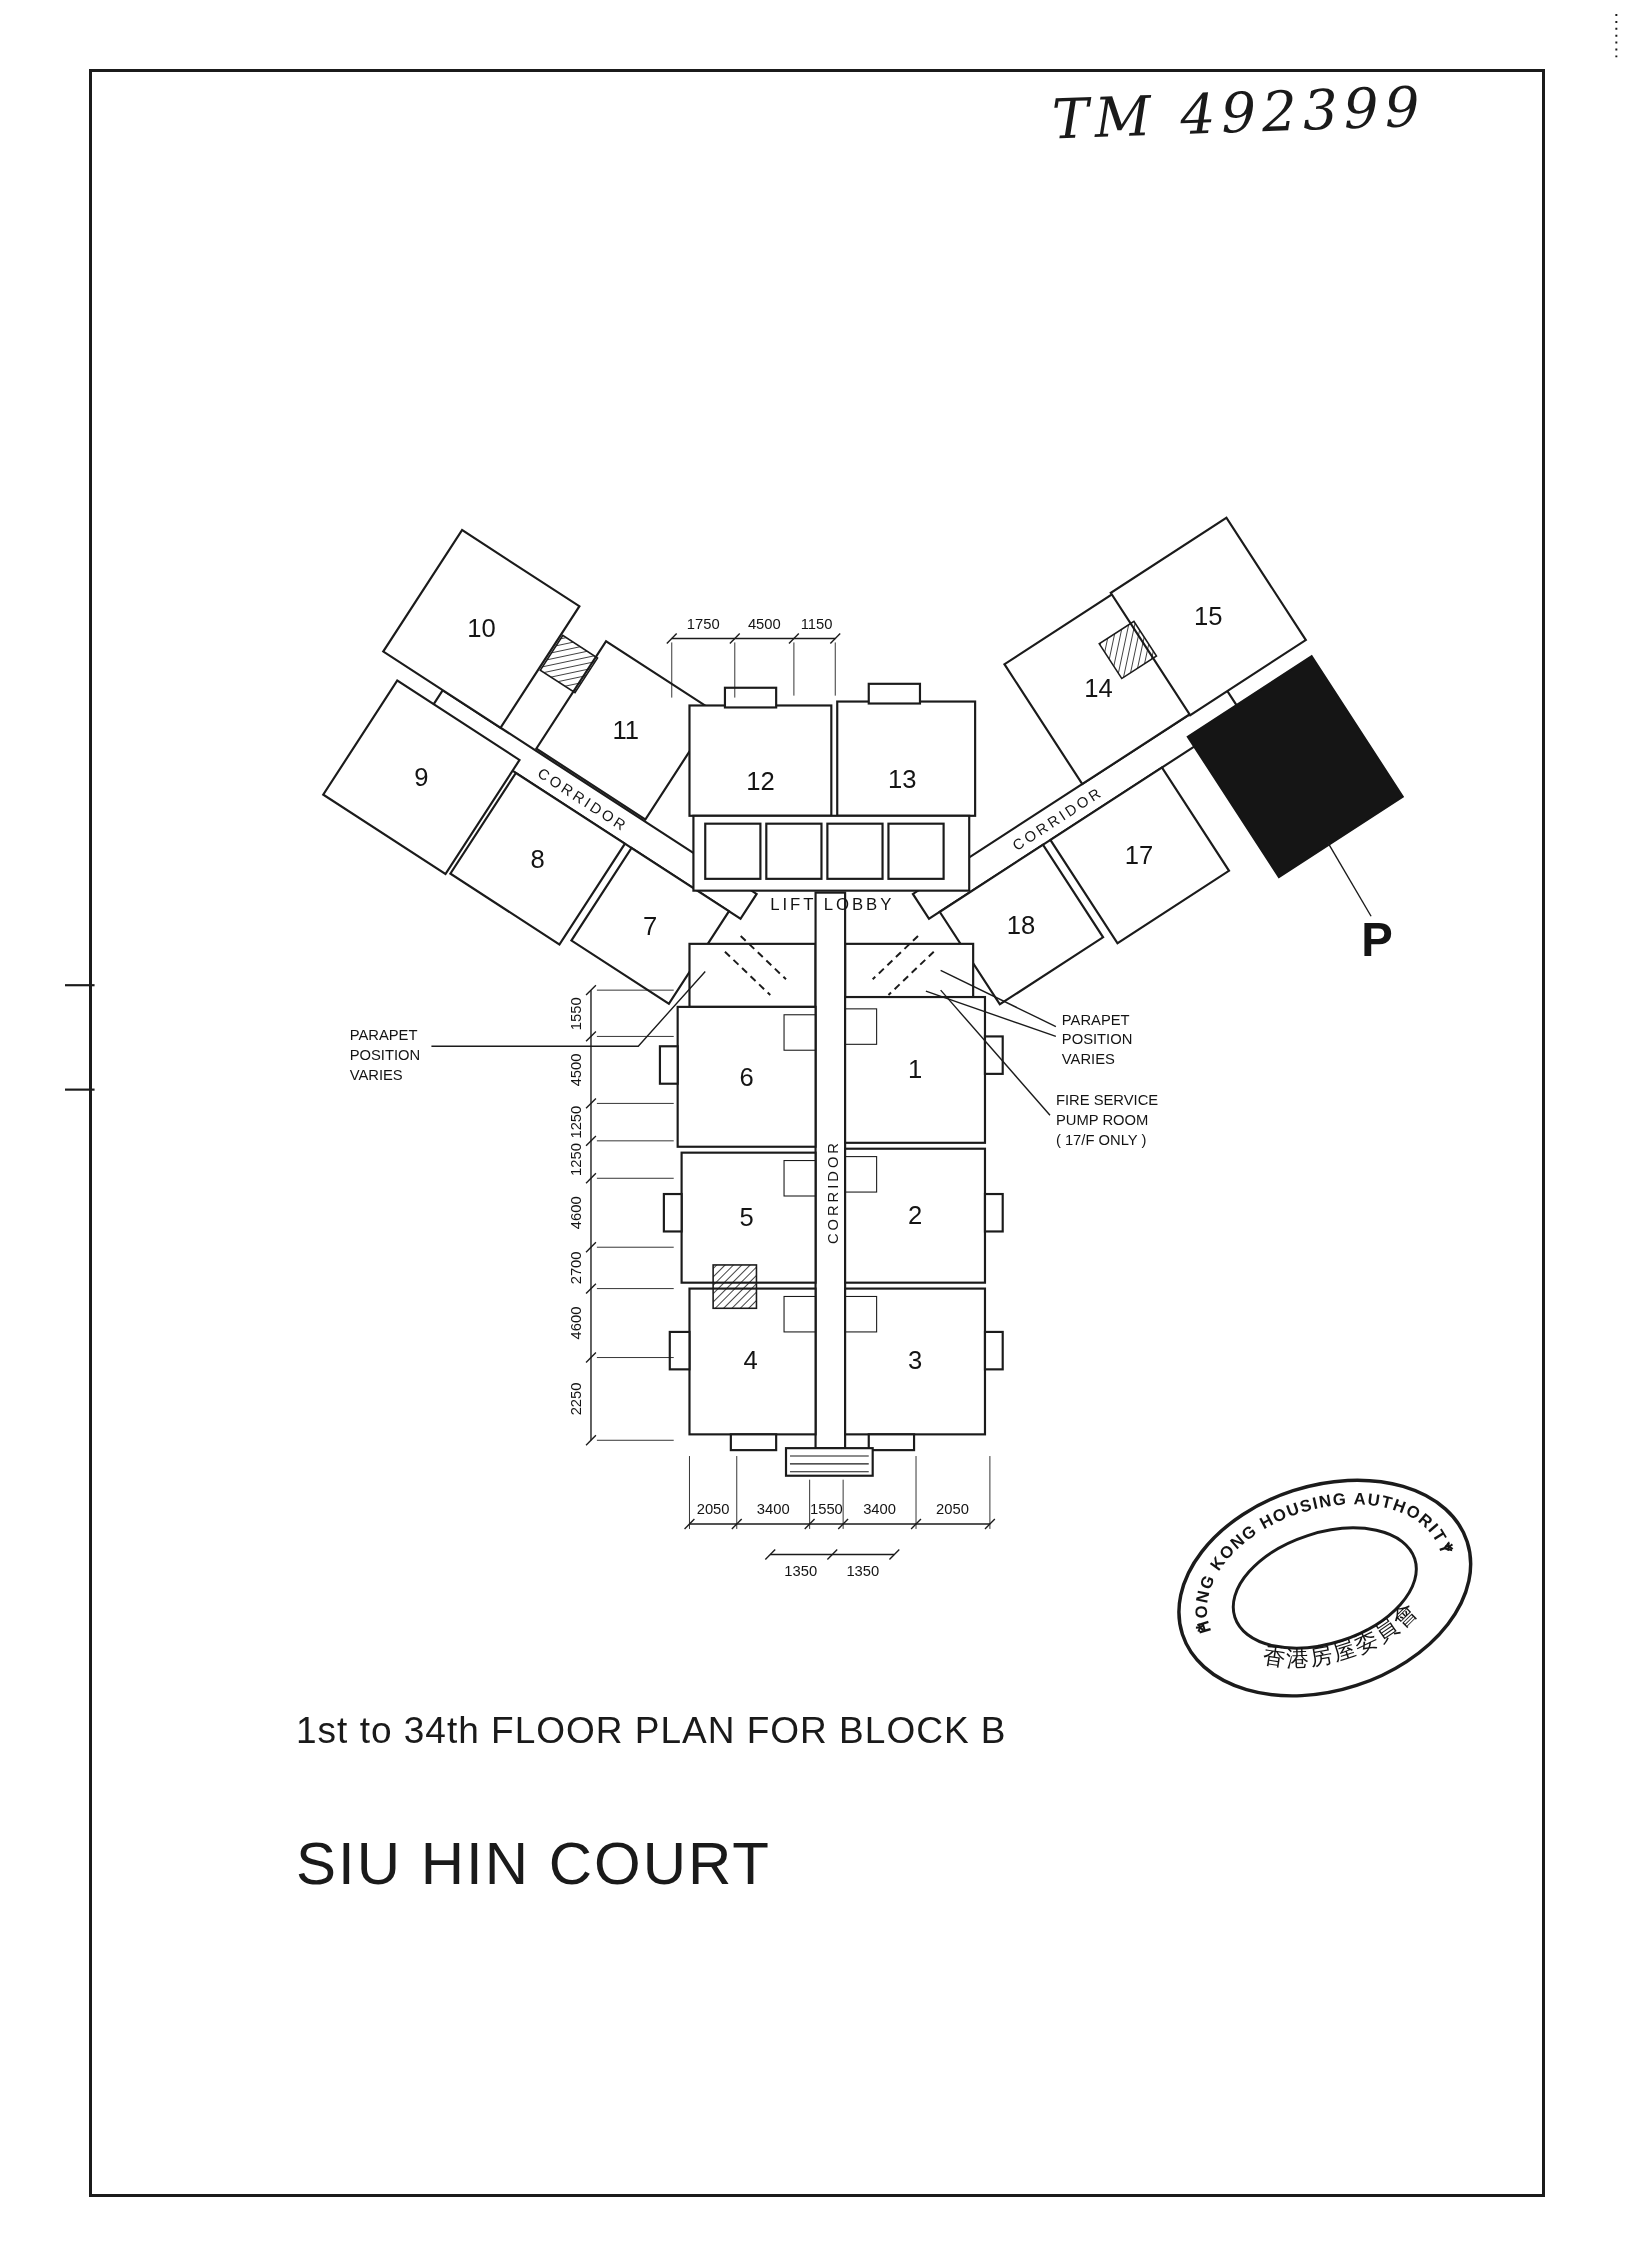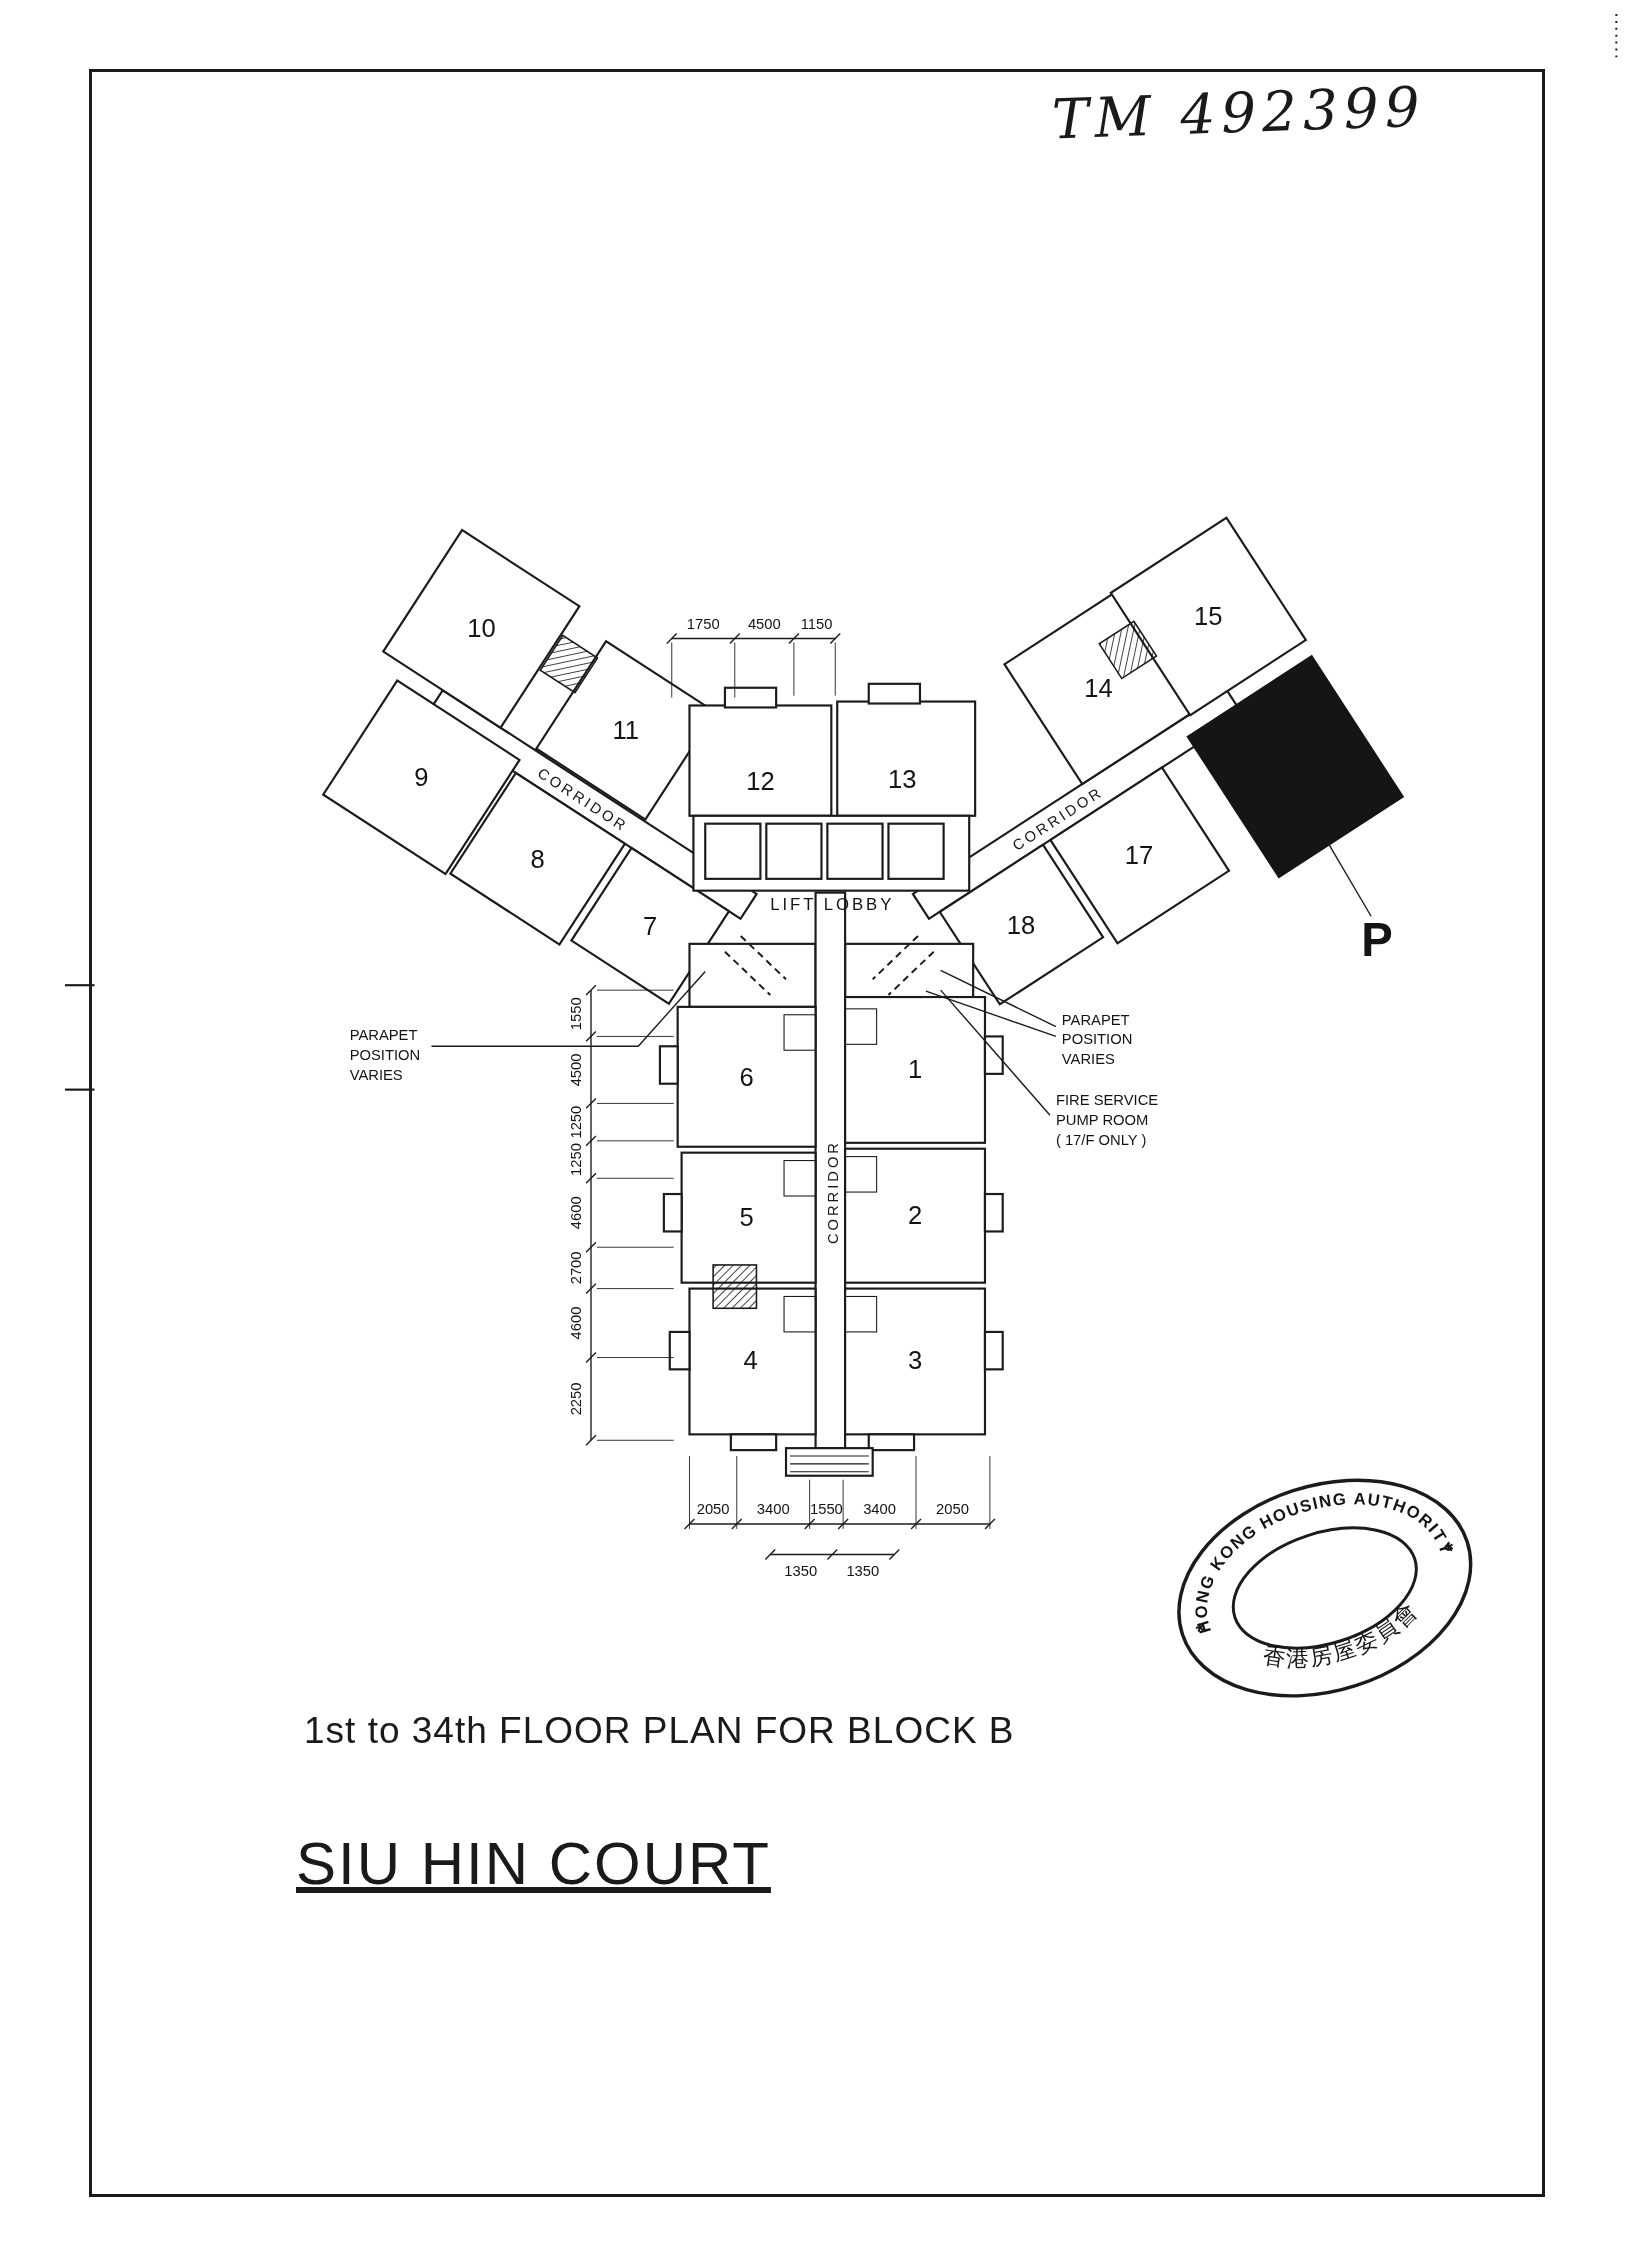--- a/index.html
+++ b/index.html
@@ -6,22 +6,22 @@
   html,body { width:1639px; height:2261px; background:#ffffff;
               font-family:"Liberation Sans", sans-serif; color:#1a1a1a; }
   .page { position:relative; width:1639px; height:2261px; background:#fff; overflow:hidden; }
   .frame { position:absolute; left:89px; top:69px; width:1456px; height:2128px;
            border:3px solid #1b1b1b; }
   .ref { position:absolute; left:1052px; top:81px; font-family:"DejaVu Serif", serif;
          font-style:italic; font-size:55px; letter-spacing:5.9px; transform:rotate(-2deg);
          white-space:nowrap; }
   .plan-svg { position:absolute; left:0; top:0; }
   .titles { position:absolute; left:296px; top:1710px; }
-  .t1 { font-size:37px; letter-spacing:1px; white-space:nowrap; margin-bottom:73px;margin-left:8px; }
-  .t2 { font-size:60px; letter-spacing:2px; line-height:1.3; white-space:nowrap;text-decoration:underline; }
+  .t1 { font-size:37px; letter-spacing:1px; white-space:nowrap; margin-bottom:73px; }
+  .t2 { font-size:60px; letter-spacing:2px; line-height:1.3; white-space:nowrap; }
 
   svg text { fill:#141414; font-family:"Liberation Sans", sans-serif; }
   .w    { fill:#ffffff; stroke:#1b1b1b; stroke-width:2.2; }
   .blk  { fill:#151515; stroke:#151515; stroke-width:2; }
   .ln   { stroke:#1b1b1b; stroke-width:2.2; fill:none; }
   .thin { stroke:#1b1b1b; stroke-width:1.1; fill:none; }
   .dim  { stroke:#1b1b1b; stroke-width:1.4; fill:none; }
   .ext  { stroke:#1b1b1b; stroke-width:0.9; fill:none; }
   .dash { stroke:#1b1b1b; stroke-width:2; fill:none; stroke-dasharray:7 5; }
   .num  { font-size:26px; text-anchor:middle; }

